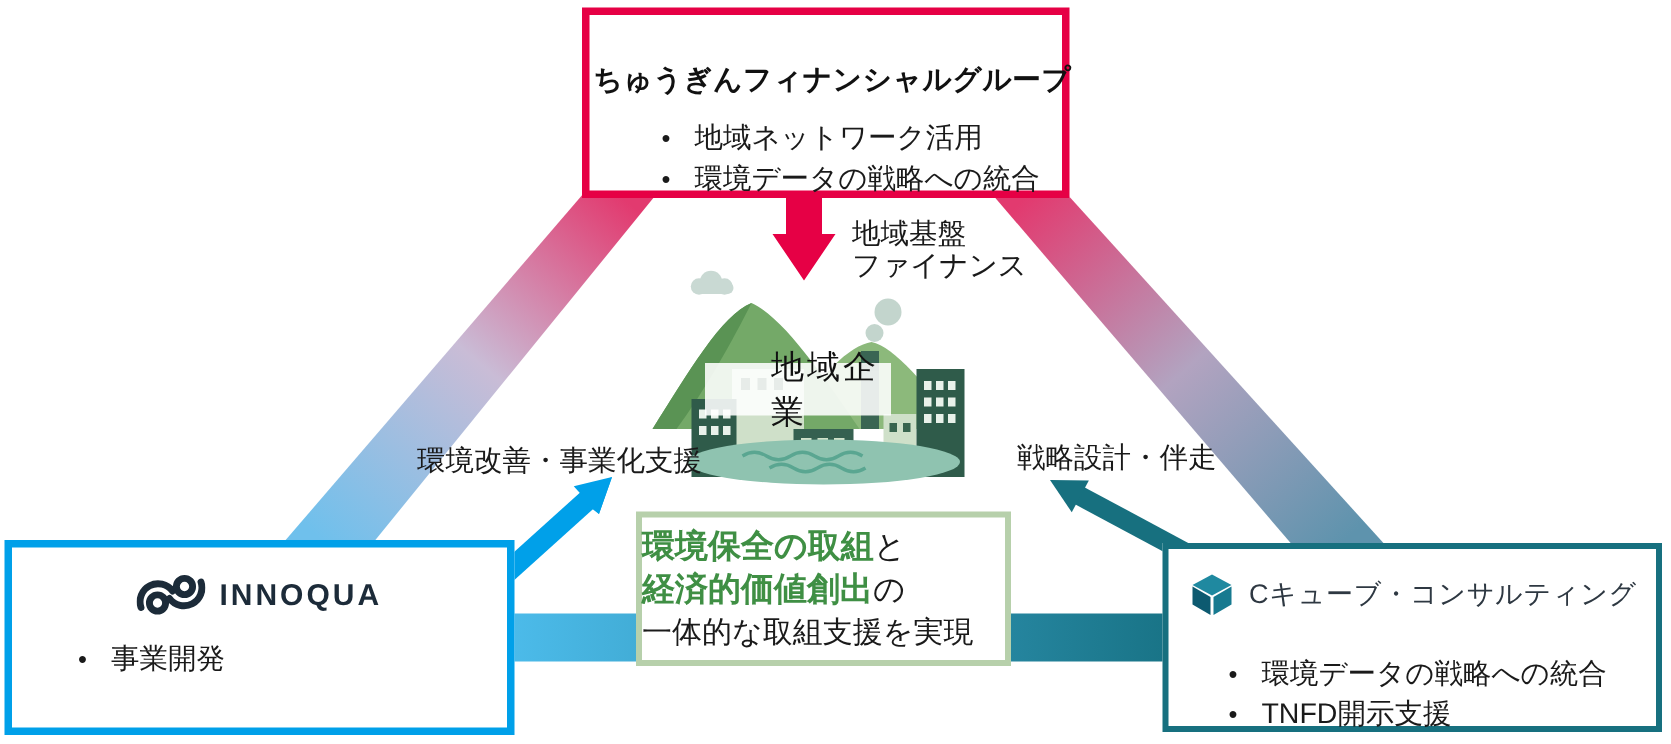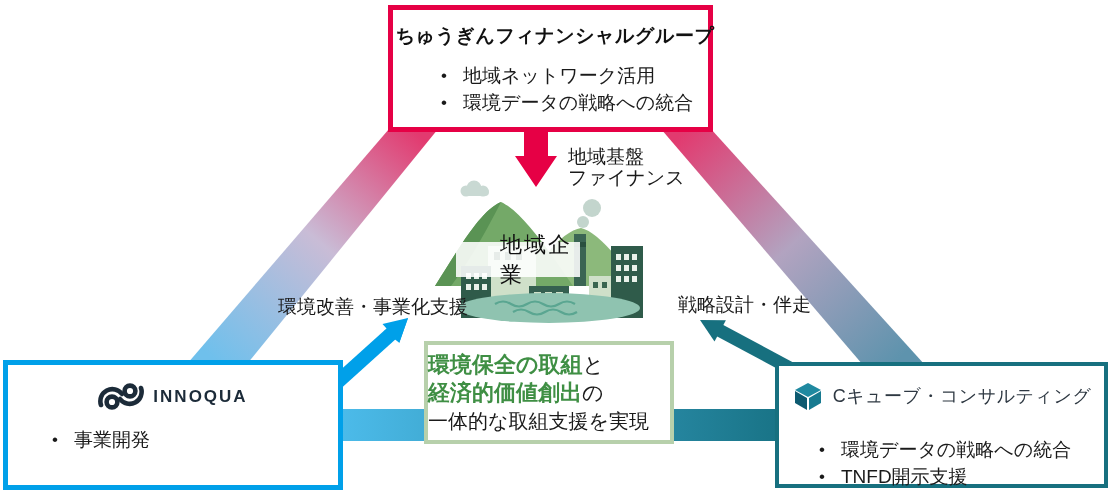--- a/index.html
+++ b/index.html
@@ -11,25 +11,25 @@
   svg{display:block;}
   #bg-art{position:absolute;left:0;top:0;z-index:0;}
   #town{position:absolute;left:433px;top:178px;z-index:1;}
 
   .card{position:absolute;background:#fff;z-index:3;}
   .card-top{left:388px;top:5px;width:325px;height:127px;border:5px solid var(--crimson,#e60045);}
   .card-left{left:3px;top:360px;width:340px;height:130px;border:5px solid var(--blue,#00a0e9);}
   .card-right{left:775px;top:362px;width:333px;height:126px;border:4px solid var(--teal,#17707f);}
 
   .logo-row{display:flex;align-items:center;justify-content:center;gap:9px;}
-  .card-top .logo-row{margin-top:9px;}
+  .card-top .logo-row{margin-top:26px;}
   .card-left .logo-row{margin-top:15px;}
   .card-right .logo-row{margin-top:14px;}
   .brand-strong{font-size:19px;font-weight:bold;color:#111;letter-spacing:0.5px;white-space:nowrap;}
-  .brand-innoqua{font-size:17px;font-weight:bold;color:#1c2b39;letter-spacing:2px;}
+  .brand-innoqua{font-size:20px;font-weight:bold;color:#1c2b39;letter-spacing:2px;}
   .brand-ccube{font-size:18px;color:#2e3842;letter-spacing:0.5px;white-space:nowrap;}
 
   .bullets{margin-top:9px;font-size:19px;line-height:27px;color:#1a1a1a;}
   .card-top .bullets{margin-left:48px;}
   .card-left .bullets{margin-left:44px;margin-top:12px;}
   .card-right .bullets{margin-left:40px;margin-top:24px;}
   .bullet-row{display:flex;}
   .bullet-row::before{content:"•";margin-right:16px;font-size:17px;line-height:27px;}
 
   .goal-card{
@@ -41,21 +41,21 @@
   .goal-line{font-size:21px;color:#1a1a1a;}
   .goal-em{font-size:22px;font-weight:bold;color:var(--goal_green,#3f8f44);}
   .goal-line3{font-size:20px;}
 
   .float-label{position:absolute;z-index:3;font-size:19px;color:#1a1a1a;white-space:nowrap;}
   .label-finance{left:568px;top:146px;line-height:21px;}
   .label-support{left:278px;top:294px;}
   .label-strategy{left:678px;top:292px;}
 
   .town-label{
-    position:absolute;left:456px;top:242px;width:124px;height:35px;z-index:2;
+    position:absolute;left:470px;top:242px;width:124px;height:35px;z-index:2;
     background:rgba(255,255,255,0.88);display:flex;align-items:center;justify-content:center;
     font-size:22px;letter-spacing:2px;color:#111;padding-left:44px;
   }
 </style>
 </head>
 <body>
 
 <div class="stage">
 
   <svg id="bg-art" width="1114" height="496" viewBox="0 0 1114 496">

